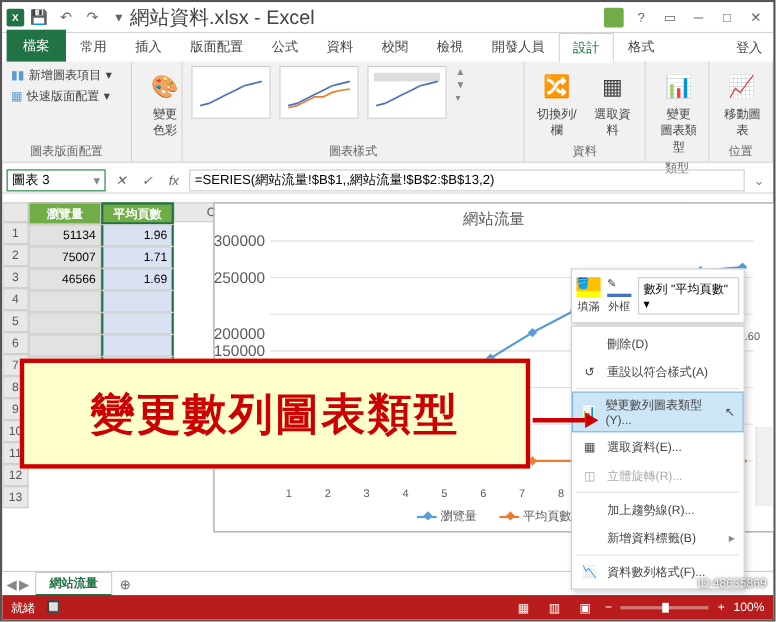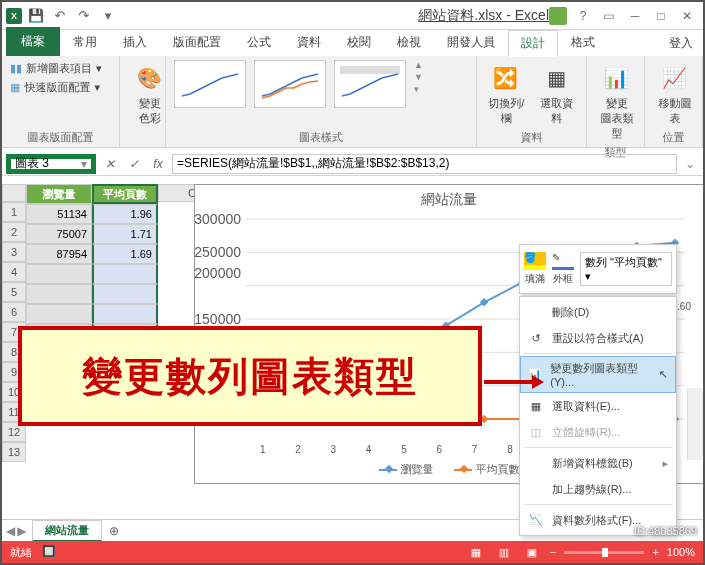--- a/index.html
+++ b/index.html
@@ -3,21 +3,21 @@
 <meta charset="utf-8">
 <style>
 * { margin: 0; padding: 0; box-sizing: border-box; font-family: "Microsoft JhengHei", "Segoe UI", sans-serif; }
 body { width: 705px; height: 565px; background: #fff; border: 2px solid #555; position: relative; overflow: hidden; font-size: 12px; }
 
 
 .titlebar { height: 28px; background: #fff; display: flex; align-items: center; border-bottom: 1px solid #d4d4d4; }
 .qat { display: flex; align-items: center; gap: 4px; padding-left: 4px; }
 .excel-icon { width: 16px; height: 16px; background: #217346; border-radius: 2px; display: flex; align-items: center; justify-content: center; color: #fff; font-size: 9px; font-weight: bold; }
 .qat-btn { width: 20px; height: 20px; display: flex; align-items: center; justify-content: center; color: #666; font-size: 13px; }
-.title-text { flex: 1; text-align: right; color: #444; font-size: 14px; text-decoration: underline; }
+.title-text { flex: 1; text-align: left; color: #444; font-size: 18px; }
 .win-controls { display: flex; gap: 2px; padding-right: 4px; }
 .win-btn { width: 24px; height: 20px; display: flex; align-items: center; justify-content: center; color: #666; font-size: 12px; }
 
 
 .ribbon-tabs { height: 26px; background: #fff; display: flex; align-items: flex-end; padding-left: 4px; }
 .tab { padding: 4px 12px; font-size: 12px; color: #444; border: 1px solid transparent; }
 .tab.file { background: #217346; color: #fff; padding: 5px 14px; }
 .tab.active { background: #fff; border: 1px solid #d4d4d4; border-bottom: 1px solid #fff; color: #217346; position: relative; top: 1px; }
 .login { margin-left: auto; padding: 4px 10px; color: #444; font-size: 12px; }
 
@@ -29,21 +29,21 @@
 .rb-btn { display: flex; flex-direction: column; align-items: center; gap: 2px; padding: 2px 4px; font-size: 11px; color: #444; }
 .rb-btn-lg { width: 48px; text-align: center; }
 .rb-icon { width: 32px; height: 32px; display: flex; align-items: center; justify-content: center; font-size: 20px; }
 .rb-item-sm { display: flex; align-items: center; gap: 4px; font-size: 11px; color: #444; padding: 1px 2px; }
 .chart-style { width: 72px; height: 48px; border: 1px solid #ccc; background: #fff; margin: 0 2px; display: flex; align-items: center; justify-content: center; }
 .mini-chart { width: 60px; height: 36px; position: relative; }
 .mini-line { stroke: #4472c4; stroke-width: 1.5; fill: none; }
 
 
 .formula-area { height: 24px; border-bottom: 1px solid #d4d4d4; display: flex; align-items: center; gap: 4px; padding: 0 4px; margin-top: 4px; }
-.name-box { width: 90px; height: 20px; border: 5px solid #15803d; padding: 0 4px; display: flex; align-items: center; font-size: 12px; }
+.name-box { width: 90px; height: 20px; border: 1px solid #15803d; padding: 0 4px; display: flex; align-items: center; font-size: 12px; }
 .fx-btn { width: 20px; height: 20px; display: flex; align-items: center; justify-content: center; font-style: italic; color: #666; font-size: 12px; }
 .formula-input { flex: 1; height: 20px; border: 1px solid #ccc; padding: 0 4px; font-size: 12px; display: flex; align-items: center; }
 
 
 .grid-area { display: flex; height: 320px; position: relative; }
 .row-hdr, .col-hdr, .corner { border: 1px solid #ccc; display: flex; align-items: center; justify-content: center; font-size: 11px; color: #555; background: #e8e8e8; }
 .corner { width: 24px; height: 18px; }
 .col-headers { display: flex; }
 .col-hdr { height: 18px; }
 .row-hdr { width: 24px; height: 20px; }
@@ -90,21 +90,21 @@
 .arrow { position: absolute; left: 482px; top: 370px; z-index: 30; }
 
 
 .sheet-area { position: absolute; bottom: 22px; left: 0; right: 0; height: 22px; background: #fff; border-top: 1px solid #ccc; display: flex; align-items: center; padding-left: 30px; gap: 2px; }
 .sheet-nav { position: absolute; left: 4px; display: flex; gap: 2px; color: #888; }
 .sheet-tab { padding: 2px 12px; font-size: 11px; border: 1px solid #ccc; background: #fff; }
 .sheet-tab.active { border-bottom: 2px solid #217346; color: #217346; font-weight: bold; }
 .sheet-add { width: 20px; text-align: center; color: #666; }
 
 
-.statusbar { position: absolute; bottom: 0; left: 0; right: 0; height: 22px; background: #ef4444; color: #fff; display: flex; align-items: center; padding: 0 8px; font-size: 11px; }
+.statusbar { position: absolute; bottom: 0; left: 0; right: 0; height: 22px; background: #b91c1c; color: #fff; display: flex; align-items: center; padding: 0 8px; font-size: 11px; }
 .status-left { flex: 1; display: flex; gap: 10px; }
 .status-right { display: flex; align-items: center; gap: 8px; }
 .view-btn { width: 20px; height: 16px; display: flex; align-items: center; justify-content: center; }
 .zoom-slider { width: 80px; height: 3px; background: rgba(255,255,255,0.4); position: relative; }
 .zoom-thumb { position: absolute; left: 38px; top: -3px; width: 6px; height: 9px; background: #fff; }
 
 .watermark { position: absolute; right: 6px; bottom: 26px; font-size: 11px; color: rgba(255,255,255,0.85); z-index: 50; text-shadow: 0 0 3px #000; }
 
 
 .vscroll { position: absolute; right: 0; top: 204px; width: 16px; bottom: 44px; background: #f0f0f0; border-left: 1px solid #ddd; z-index: 5; }
@@ -282,21 +282,21 @@
         </div>
         <div class="data-row">
           <div class="cell a">51134</div>
           <div class="cell b" style="">1.96</div>
         </div>
         <div class="data-row">
           <div class="cell a">75007</div>
           <div class="cell b" style="">1.71</div>
         </div>
         <div class="data-row">
-          <div class="cell a">87954</div>
+          <div class="cell a">46566</div>
           <div class="cell b" style="">1.69</div>
         </div>
         <div class="data-row">
           <div class="cell a"></div>
           <div class="cell b" style=""></div>
         </div>
         <div class="data-row">
           <div class="cell a"></div>
           <div class="cell b" style=""></div>
         </div>
@@ -326,21 +326,21 @@
         </div>
       </div>
 
     <div class="chart-embed">
       <div class="chart-title">網站流量</div>
       <div class="y-axis" id="y-axis">
           <div class="y-tick" style="top: 204px;">0</div>
           <div class="y-tick" style="top: 170.667px;">50000</div>
           <div class="y-tick" style="top: 137.333px;">100000</div>
           <div class="y-tick" style="top: 104px;">150000</div>
-          <div class="y-tick" style="top: 58px;">200000</div>
+          <div class="y-tick" style="top: 88px;">200000</div>
           <div class="y-tick" style="top: 37.3333px;">250000</div>
           <div class="y-tick" style="top: 4px;">300000</div>
         </div>
       <svg class="chart-plot" viewBox="0 0 440 230">
         <g id="gridlines" stroke="#e0e0e0" stroke-width="1">
             <line x1="0" x2="440" y1="204" y2="204"></line>
             <line x1="0" x2="440" y1="170.66666666666669" y2="170.66666666666669"></line>
             <line x1="0" x2="440" y1="137.33333333333334" y2="137.33333333333334"></line>
             <line x1="0" x2="440" y1="104" y2="104"></line>
             <line x1="0" x2="440" y1="70.66666666666669" y2="70.66666666666669"></line>
@@ -439,26 +439,26 @@
       <span class="menu-icon">▦</span>
       <span>選取資料(E)...</span>
     </div>
   <div class="menu-item disabled">
       <span class="menu-icon">◫</span>
       <span>立體旋轉(R)...</span>
     </div>
   <div class="menu-sep"></div>
   <div class="menu-item">
       <span class="menu-icon"></span>
+      <span>加上趨勢線(R)...</span>
+    </div>
+  <div class="menu-item">
+      <span class="menu-icon"></span>
       <span>新增資料標籤(B)</span>
       <span style="margin-left:auto;color:#888">▸</span>
-    </div>
-  <div class="menu-item">
-      <span class="menu-icon"></span>
-      <span>加上趨勢線(R)...</span>
     </div>
   <div class="menu-sep"></div>
   <div class="menu-item">
       <span class="menu-icon">📉</span>
       <span>資料數列格式(F)...</span>
     </div>
 </div>
 
 <div class="callout">
   <div class="callout-text">變更數列圖表類型</div>

